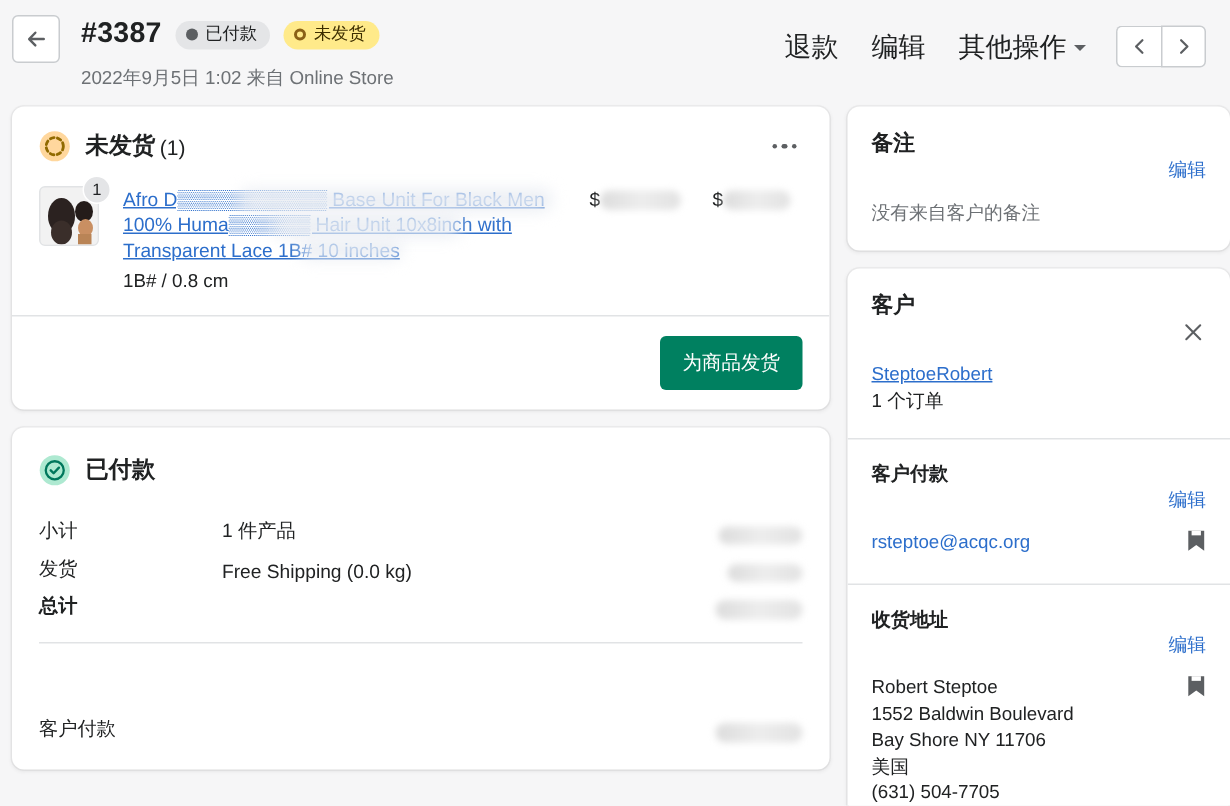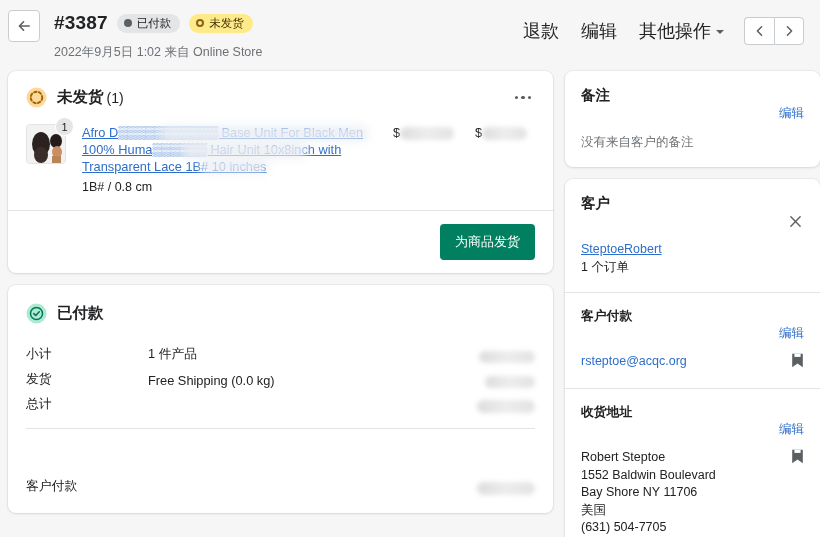--- a/index.html
+++ b/index.html
@@ -109,21 +109,21 @@
     font-weight: 500;
   }
 
   
   .paid-head { display:flex; align-items:center; padding: 18px 18px 14px 18px; }
   .pay-rows { padding: 0 18px 6px 18px; }
   .prow { display: flex; align-items: flex-end; min-height: 25px; }
   .prow .lbl { width: 122px; font-size: 12.8px; color: #202223; flex:none; }
   .prow .mid { flex: 1; font-size: 12.8px; color: #202223; }
   .prow .amt { width: 82px; text-align: right; font-size: 12.8px; }
-  .prow.bold .lbl { font-weight: normal; }
+  .prow.bold .lbl { font-weight: bold; }
   .paid-divider { height:1px; background:#e1e3e5; margin: 9px 18px 0 18px; }
   .cust-pay { padding: 13px 18px 18px 18px; }
 
   
   .side-sec { padding: 15px 16px 16px 16px; }
   .side-head { display: flex; margin-bottom: 11px; flex-direction: column; }
   .side-title { font-size: 14.5px; font-weight: bold; color: #202223; }
   .side-title.sm { font-size: 12.8px; }
   .side-link { margin-left: auto; font-size: 12.5px; color: #2c6ecb; cursor: pointer; }
   .muted { font-size: 12.5px; color: #6d7175; line-height: 18px; }

